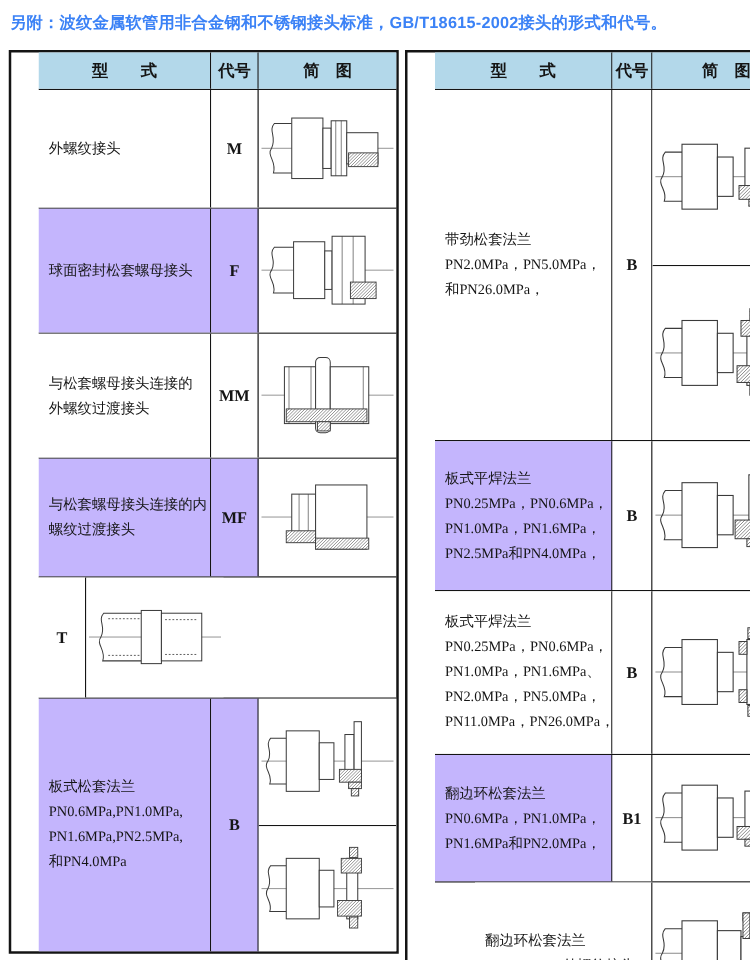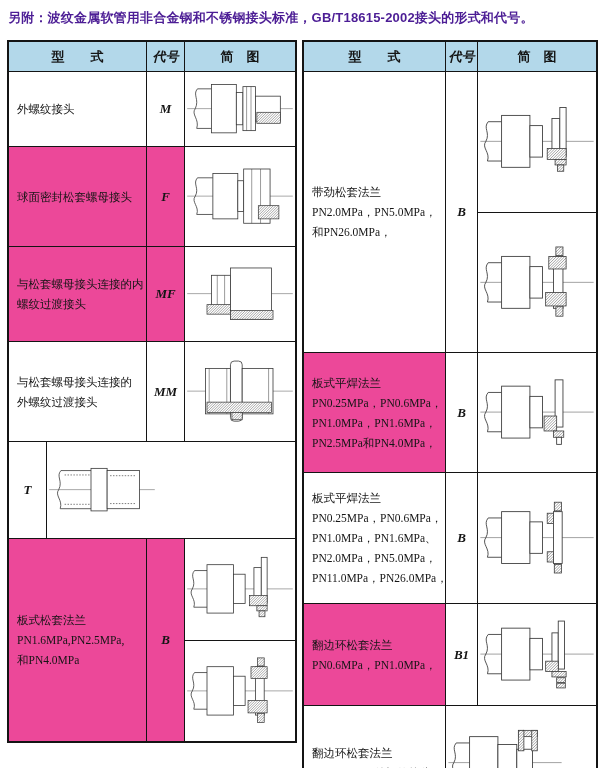--- a/index.html
+++ b/index.html
@@ -7,33 +7,33 @@
   body {
     width:600px; height:768px;
     font-family:"Liberation Serif","DejaVu Serif",serif;
     color:#151515;
     overflow:hidden;
   }
   .page { position:relative; width:600px; height:768px; padding:7px 6px 4px 7px; background:#fff; }
   .title {
     font-family:"Liberation Sans","DejaVu Sans",sans-serif;
     font-size:13px; font-weight:700; letter-spacing:.2px;
-    margin:2px 0 13px 1px; color:#4c1d95;
+    margin:2px 0 13px 1px; color:#3b82f6;
   }
   .tables { display:flex; align-items:flex-start; gap:5px; }
   .tbl { border:2px solid #141414; background:#fff; }
-  .row { display:flex; border-bottom:1px solid #141414; }
-  .row:last-child { border-bottom:none; }
+  .row { display:flex; border-bottom:1px solid #141414;margin-left:22px; }
+  .row:last-child { border-bottom:none;justify-content:flex-end; }
   .cell { border-right:1px solid #141414; display:flex; overflow:hidden; background:#fff; }
   .cell:last-child { border-right:none;font-family:Liberation Serif, serif; }
   .c-type { align-items:center; padding:4px 2px 4px 8px; font-size:11.5px; }
   .tlines div { line-height:20px; white-space:nowrap; }
-  .c-code { align-items:center; justify-content:center; font-size:13px; font-weight:700;font-style:italic; }
+  .c-code { align-items:center; justify-content:center; font-size:13px; font-weight:700; }
   .c-diag { flex-direction:column; padding:0; }
-  .hl { background:#ec4899; }
+  .hl { background:#c4b5fd; }
   .hdr .cell {
     background:#b3d8ea; align-items:center; justify-content:center;
     font-weight:700; font-size:13px; padding:0;
   }
   
   .lt .c-type { width:138px; }
   .lt .c-code { width:38px; }
   .lt .c-diag { width:110px; }
   
   .rt .c-type { width:142px; }
@@ -59,21 +59,21 @@
             <span>型　　式</span>
           </div>
         <div class="cell c-code">
             <span>代号</span>
           </div>
         <div class="cell c-diag">
             <span>简　图</span>
           </div>
       </div>
 
-      <div class="row" style="height:75px">
+      <div class="row" style="height:95px">
         <div class="cell c-type">
             <div class="tlines">
               <div>外螺纹接头</div>
             </div>
           </div>
         <div class="cell c-code">M</div>
         <div class="cell c-diag">
             <div class="diag">
               <svg viewBox="0 0 150 95" preserveAspectRatio="xMidYMid meet">
                 <line x1="3" y1="47" x2="147" y2="47" stroke="#3a3a3a" stroke-width="0.6"></line>
@@ -127,74 +127,20 @@
                 <line x1="100" y1="73.5" x2="113.5" y2="60" stroke="#3a3a3a" stroke-width="0.6"></line>
                 <line x1="100" y1="77" x2="117" y2="60" stroke="#3a3a3a" stroke-width="0.6"></line>
                 <line x1="102.5" y1="78" x2="120.5" y2="60" stroke="#3a3a3a" stroke-width="0.6"></line>
                 <line x1="106" y1="78" x2="124" y2="60" stroke="#3a3a3a" stroke-width="0.6"></line>
                 <line x1="109.5" y1="78" x2="127.5" y2="60" stroke="#3a3a3a" stroke-width="0.6"></line>
                 <line x1="113" y1="78" x2="128" y2="63" stroke="#3a3a3a" stroke-width="0.6"></line>
                 <line x1="116.5" y1="78" x2="128" y2="66.5" stroke="#3a3a3a" stroke-width="0.6"></line>
                 <line x1="120" y1="78" x2="128" y2="70" stroke="#3a3a3a" stroke-width="0.6"></line>
                 <line x1="123.5" y1="78" x2="128" y2="73.5" stroke="#3a3a3a" stroke-width="0.6"></line>
                 <line x1="127" y1="78" x2="128" y2="77" stroke="#3a3a3a" stroke-width="0.6"></line>
-              </svg>
-            </div>
-          </div>
-      </div>
-
-      <div class="row" style="height:95px">
-        <div class="cell c-type hl">
-            <div class="tlines">
-              <div>与松套螺母接头连接的内</div>
-              <div>螺纹过渡接头</div>
-            </div>
-          </div>
-        <div class="cell c-code hl">MF</div>
-        <div class="cell c-diag">
-            <div class="diag">
-              <svg viewBox="0 0 150 95" preserveAspectRatio="xMidYMid meet">
-                <line x1="3" y1="47" x2="147" y2="47" stroke="#3a3a3a" stroke-width="0.6"></line>
-                <rect x="36" y="22" width="26" height="52" fill="#fff" stroke="#3a3a3a" stroke-width="1.1"></rect>
-                <line x1="44" y1="22" x2="44" y2="74" stroke="#3a3a3a" stroke-width="0.7"></line>
-                <line x1="54" y1="22" x2="54" y2="74" stroke="#3a3a3a" stroke-width="0.7"></line>
-                <rect x="62" y="12" width="56" height="70" fill="#fff" stroke="#3a3a3a" stroke-width="1.1"></rect>
-                <rect x="30" y="62" width="32" height="13" fill="#fff" stroke="#3a3a3a" stroke-width="1"></rect>
-                <line x1="30" y1="65" x2="33" y2="62" stroke="#3a3a3a" stroke-width="0.6"></line>
-                <line x1="30" y1="68.5" x2="36.5" y2="62" stroke="#3a3a3a" stroke-width="0.6"></line>
-                <line x1="30" y1="72" x2="40" y2="62" stroke="#3a3a3a" stroke-width="0.6"></line>
-                <line x1="30.5" y1="75" x2="43.5" y2="62" stroke="#3a3a3a" stroke-width="0.6"></line>
-                <line x1="34" y1="75" x2="47" y2="62" stroke="#3a3a3a" stroke-width="0.6"></line>
-                <line x1="37.5" y1="75" x2="50.5" y2="62" stroke="#3a3a3a" stroke-width="0.6"></line>
-                <line x1="41" y1="75" x2="54" y2="62" stroke="#3a3a3a" stroke-width="0.6"></line>
-                <line x1="44.5" y1="75" x2="57.5" y2="62" stroke="#3a3a3a" stroke-width="0.6"></line>
-                <line x1="48" y1="75" x2="61" y2="62" stroke="#3a3a3a" stroke-width="0.6"></line>
-                <line x1="51.5" y1="75" x2="62" y2="64.5" stroke="#3a3a3a" stroke-width="0.6"></line>
-                <line x1="55" y1="75" x2="62" y2="68" stroke="#3a3a3a" stroke-width="0.6"></line>
-                <line x1="58.5" y1="75" x2="62" y2="71.5" stroke="#3a3a3a" stroke-width="0.6"></line>
-                <rect x="62" y="70" width="58" height="12" fill="#fff" stroke="#3a3a3a" stroke-width="1"></rect>
-                <line x1="62" y1="73" x2="65" y2="70" stroke="#3a3a3a" stroke-width="0.6"></line>
-                <line x1="62" y1="76.5" x2="68.5" y2="70" stroke="#3a3a3a" stroke-width="0.6"></line>
-                <line x1="62" y1="80" x2="72" y2="70" stroke="#3a3a3a" stroke-width="0.6"></line>
-                <line x1="63.5" y1="82" x2="75.5" y2="70" stroke="#3a3a3a" stroke-width="0.6"></line>
-                <line x1="67" y1="82" x2="79" y2="70" stroke="#3a3a3a" stroke-width="0.6"></line>
-                <line x1="70.5" y1="82" x2="82.5" y2="70" stroke="#3a3a3a" stroke-width="0.6"></line>
-                <line x1="74" y1="82" x2="86" y2="70" stroke="#3a3a3a" stroke-width="0.6"></line>
-                <line x1="77.5" y1="82" x2="89.5" y2="70" stroke="#3a3a3a" stroke-width="0.6"></line>
-                <line x1="81" y1="82" x2="93" y2="70" stroke="#3a3a3a" stroke-width="0.6"></line>
-                <line x1="84.5" y1="82" x2="96.5" y2="70" stroke="#3a3a3a" stroke-width="0.6"></line>
-                <line x1="88" y1="82" x2="100" y2="70" stroke="#3a3a3a" stroke-width="0.6"></line>
-                <line x1="91.5" y1="82" x2="103.5" y2="70" stroke="#3a3a3a" stroke-width="0.6"></line>
-                <line x1="95" y1="82" x2="107" y2="70" stroke="#3a3a3a" stroke-width="0.6"></line>
-                <line x1="98.5" y1="82" x2="110.5" y2="70" stroke="#3a3a3a" stroke-width="0.6"></line>
-                <line x1="102" y1="82" x2="114" y2="70" stroke="#3a3a3a" stroke-width="0.6"></line>
-                <line x1="105.5" y1="82" x2="117.5" y2="70" stroke="#3a3a3a" stroke-width="0.6"></line>
-                <line x1="109" y1="82" x2="120" y2="71" stroke="#3a3a3a" stroke-width="0.6"></line>
-                <line x1="112.5" y1="82" x2="120" y2="74.5" stroke="#3a3a3a" stroke-width="0.6"></line>
-                <line x1="116" y1="82" x2="120" y2="78" stroke="#3a3a3a" stroke-width="0.6"></line>
               </svg>
             </div>
           </div>
       </div>
 
       <div class="row" style="height:100px">
         <div class="cell c-type">
             <div class="tlines">
               <div>与松套螺母接头连接的</div>
               <div>外螺纹过渡接头</div>
@@ -246,20 +192,74 @@
                 <line x1="64" y1="82.5" x2="70.5" y2="76" stroke="#3a3a3a" stroke-width="0.6"></line>
                 <line x1="64" y1="86" x2="74" y2="76" stroke="#3a3a3a" stroke-width="0.6"></line>
                 <line x1="67.5" y1="86" x2="77.5" y2="76" stroke="#3a3a3a" stroke-width="0.6"></line>
                 <line x1="71" y1="86" x2="78" y2="79" stroke="#3a3a3a" stroke-width="0.6"></line>
                 <line x1="74.5" y1="86" x2="78" y2="82.5" stroke="#3a3a3a" stroke-width="0.6"></line>
               </svg>
             </div>
           </div>
       </div>
 
+      <div class="row" style="height:95px">
+        <div class="cell c-type hl">
+            <div class="tlines">
+              <div>与松套螺母接头连接的内</div>
+              <div>螺纹过渡接头</div>
+            </div>
+          </div>
+        <div class="cell c-code hl">MF</div>
+        <div class="cell c-diag">
+            <div class="diag">
+              <svg viewBox="0 0 150 95" preserveAspectRatio="xMidYMid meet">
+                <line x1="3" y1="47" x2="147" y2="47" stroke="#3a3a3a" stroke-width="0.6"></line>
+                <rect x="36" y="22" width="26" height="52" fill="#fff" stroke="#3a3a3a" stroke-width="1.1"></rect>
+                <line x1="44" y1="22" x2="44" y2="74" stroke="#3a3a3a" stroke-width="0.7"></line>
+                <line x1="54" y1="22" x2="54" y2="74" stroke="#3a3a3a" stroke-width="0.7"></line>
+                <rect x="62" y="12" width="56" height="70" fill="#fff" stroke="#3a3a3a" stroke-width="1.1"></rect>
+                <rect x="30" y="62" width="32" height="13" fill="#fff" stroke="#3a3a3a" stroke-width="1"></rect>
+                <line x1="30" y1="65" x2="33" y2="62" stroke="#3a3a3a" stroke-width="0.6"></line>
+                <line x1="30" y1="68.5" x2="36.5" y2="62" stroke="#3a3a3a" stroke-width="0.6"></line>
+                <line x1="30" y1="72" x2="40" y2="62" stroke="#3a3a3a" stroke-width="0.6"></line>
+                <line x1="30.5" y1="75" x2="43.5" y2="62" stroke="#3a3a3a" stroke-width="0.6"></line>
+                <line x1="34" y1="75" x2="47" y2="62" stroke="#3a3a3a" stroke-width="0.6"></line>
+                <line x1="37.5" y1="75" x2="50.5" y2="62" stroke="#3a3a3a" stroke-width="0.6"></line>
+                <line x1="41" y1="75" x2="54" y2="62" stroke="#3a3a3a" stroke-width="0.6"></line>
+                <line x1="44.5" y1="75" x2="57.5" y2="62" stroke="#3a3a3a" stroke-width="0.6"></line>
+                <line x1="48" y1="75" x2="61" y2="62" stroke="#3a3a3a" stroke-width="0.6"></line>
+                <line x1="51.5" y1="75" x2="62" y2="64.5" stroke="#3a3a3a" stroke-width="0.6"></line>
+                <line x1="55" y1="75" x2="62" y2="68" stroke="#3a3a3a" stroke-width="0.6"></line>
+                <line x1="58.5" y1="75" x2="62" y2="71.5" stroke="#3a3a3a" stroke-width="0.6"></line>
+                <rect x="62" y="70" width="58" height="12" fill="#fff" stroke="#3a3a3a" stroke-width="1"></rect>
+                <line x1="62" y1="73" x2="65" y2="70" stroke="#3a3a3a" stroke-width="0.6"></line>
+                <line x1="62" y1="76.5" x2="68.5" y2="70" stroke="#3a3a3a" stroke-width="0.6"></line>
+                <line x1="62" y1="80" x2="72" y2="70" stroke="#3a3a3a" stroke-width="0.6"></line>
+                <line x1="63.5" y1="82" x2="75.5" y2="70" stroke="#3a3a3a" stroke-width="0.6"></line>
+                <line x1="67" y1="82" x2="79" y2="70" stroke="#3a3a3a" stroke-width="0.6"></line>
+                <line x1="70.5" y1="82" x2="82.5" y2="70" stroke="#3a3a3a" stroke-width="0.6"></line>
+                <line x1="74" y1="82" x2="86" y2="70" stroke="#3a3a3a" stroke-width="0.6"></line>
+                <line x1="77.5" y1="82" x2="89.5" y2="70" stroke="#3a3a3a" stroke-width="0.6"></line>
+                <line x1="81" y1="82" x2="93" y2="70" stroke="#3a3a3a" stroke-width="0.6"></line>
+                <line x1="84.5" y1="82" x2="96.5" y2="70" stroke="#3a3a3a" stroke-width="0.6"></line>
+                <line x1="88" y1="82" x2="100" y2="70" stroke="#3a3a3a" stroke-width="0.6"></line>
+                <line x1="91.5" y1="82" x2="103.5" y2="70" stroke="#3a3a3a" stroke-width="0.6"></line>
+                <line x1="95" y1="82" x2="107" y2="70" stroke="#3a3a3a" stroke-width="0.6"></line>
+                <line x1="98.5" y1="82" x2="110.5" y2="70" stroke="#3a3a3a" stroke-width="0.6"></line>
+                <line x1="102" y1="82" x2="114" y2="70" stroke="#3a3a3a" stroke-width="0.6"></line>
+                <line x1="105.5" y1="82" x2="117.5" y2="70" stroke="#3a3a3a" stroke-width="0.6"></line>
+                <line x1="109" y1="82" x2="120" y2="71" stroke="#3a3a3a" stroke-width="0.6"></line>
+                <line x1="112.5" y1="82" x2="120" y2="74.5" stroke="#3a3a3a" stroke-width="0.6"></line>
+                <line x1="116" y1="82" x2="120" y2="78" stroke="#3a3a3a" stroke-width="0.6"></line>
+              </svg>
+            </div>
+          </div>
+      </div>
+
       <div class="row" style="height:97px">
         <div class="cell c-code">T</div>
         <div class="cell c-diag">
             <div class="diag">
               <svg viewBox="0 0 150 95" preserveAspectRatio="xMidYMid meet">
                 <line x1="3" y1="47" x2="147" y2="47" stroke="#3a3a3a" stroke-width="0.6"></line>
                 <path d="M 60 21 L 19 21 C 12 29 22 35 16 47 C 10 55 22 61 18 73 L 60 73" fill="none" stroke="#3a3a3a" stroke-width="1.1"></path>
                 <line x1="24" y1="27" x2="58" y2="27" stroke="#3a3a3a" stroke-width="0.9" stroke-dasharray="2,2"></line>
                 <line x1="24" y1="67" x2="58" y2="67" stroke="#3a3a3a" stroke-width="0.9" stroke-dasharray="2,2"></line>
                 <rect x="60" y="18" width="22" height="58" fill="#fff" stroke="#3a3a3a" stroke-width="1.1"></rect>
@@ -268,20 +268,21 @@
                 <line x1="86" y1="66" x2="122" y2="66" stroke="#3a3a3a" stroke-width="0.9" stroke-dasharray="2,2"></line>
               </svg>
             </div>
           </div>
       </div>
 
       <div class="row" style="height:202px">
         <div class="cell c-type hl">
             <div class="tlines">
           <div>板式松套法兰</div>
+          <div>PN0.6MPa,PN1.0MPa,</div>
           <div>PN1.6MPa,PN2.5MPa,</div>
           <div>和PN4.0MPa</div>
         </div>
           </div>
         <div class="cell c-code hl">B</div>
         <div class="cell c-diag">
           <div class="subwrap">
             <div class="subrow">
                 <div class="diag">
                   <svg viewBox="0 0 150 95" preserveAspectRatio="xMidYMid meet">
@@ -563,20 +564,21 @@
               </svg>
             </div>
           </div>
       </div>
 
       <div class="row" style="height:102px">
         <div class="cell c-type hl">
             <div class="tlines">
           <div>翻边环松套法兰</div>
           <div>PN0.6MPa，PN1.0MPa，</div>
+          <div>PN1.6MPa和PN2.0MPa，</div>
         </div>
           </div>
         <div class="cell c-code">B1</div>
         <div class="cell c-diag">
             <div class="diag">
               <svg viewBox="0 0 150 95" preserveAspectRatio="xMidYMid meet">
                 <line x1="3" y1="47" x2="147" y2="47" stroke="#3a3a3a" stroke-width="0.6"></line>
                 <path d="M 30 22 L 13 22 C 6 30 16 36 10 47 C 4 55 16 61 12 72 L 30 72" fill="none" stroke="#3a3a3a" stroke-width="1.1"></path>
                 <rect x="30" y="14" width="36" height="66" fill="#fff" stroke="#3a3a3a" stroke-width="1.1"></rect>
                 <rect x="66" y="27" width="16" height="40" fill="#fff" stroke="#3a3a3a" stroke-width="1.1"></rect>

